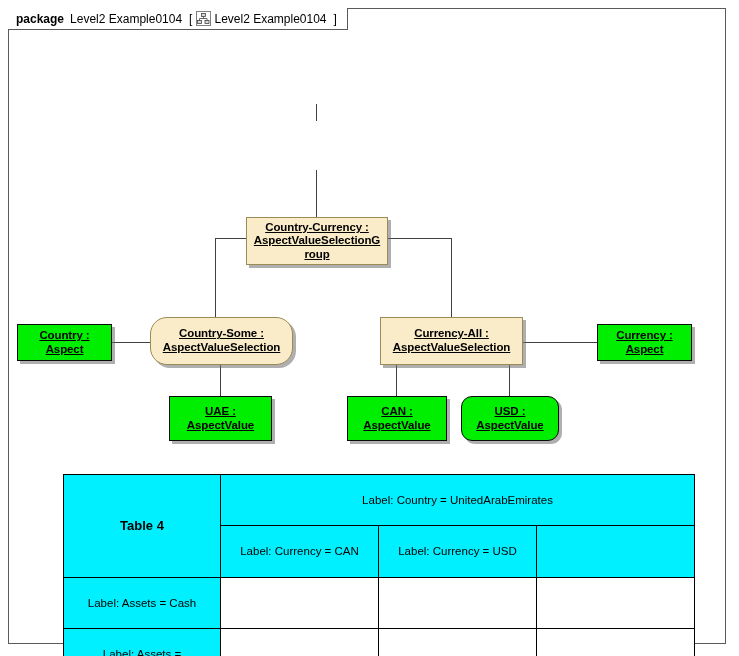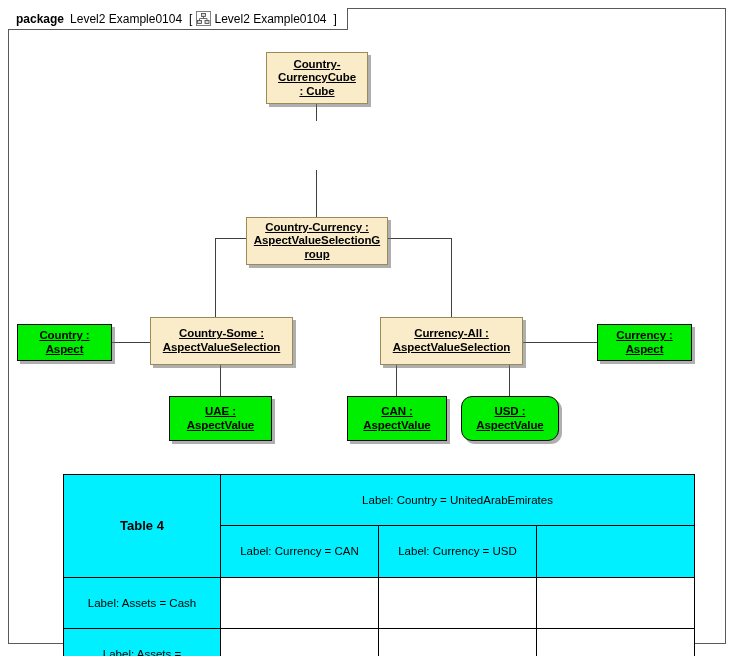--- a/index.html
+++ b/index.html
@@ -171,45 +171,38 @@
   <div class="line h" style="left:112px; top:342px; width:39px;"></div>
 
   <div class="line h" style="left:523px; top:342px; width:75px;"></div>
 
   <div class="line v" style="left:220px; top:365px; height:31px;"></div>
 
   <div class="line v" style="left:396px; top:365px; height:31px;"></div>
 
   <div class="line v" style="left:509px; top:365px; height:31px;"></div>
 
-  <div class="node classifier" style="left:266px; top:52px; width:102px; height:52px;">
-    <span class="label">
-      <span>Country-</span><br>
-      <span>CurrencyCube</span><br>
-      <span>: Cube</span>
-    </span>
-  </div>
 
 
   <div class="node classifier" style="left:246px; top:217px; width:142px; height:48px;">
     <span class="label">
       <span>Country-Currency :</span><br>
       <span>AspectValueSelectionG</span><br>
       <span>roup</span>
     </span>
   </div>
 
   <div class="node aspect" style="left:17px; top:324px; width:95px; height:37px;">
     <span class="label">
       <span>Country :</span><br>
       <span>Aspect</span>
     </span>
   </div>
 
-  <div class="node classifier" style="left:150px; top:317px; width:143px; height:48px;">
+  <div class="node classifier" style="left:150px; top:317px; width:143px; height:48px;border-radius:17px;">
     <span class="label">
       <span>Country-Some :</span><br>
       <span>AspectValueSelection</span>
     </span>
   </div>
 
   <div class="node classifier" style="left:380px; top:317px; width:143px; height:48px;">
     <span class="label">
       <span>Currency-All :</span><br>
       <span>AspectValueSelection</span>

